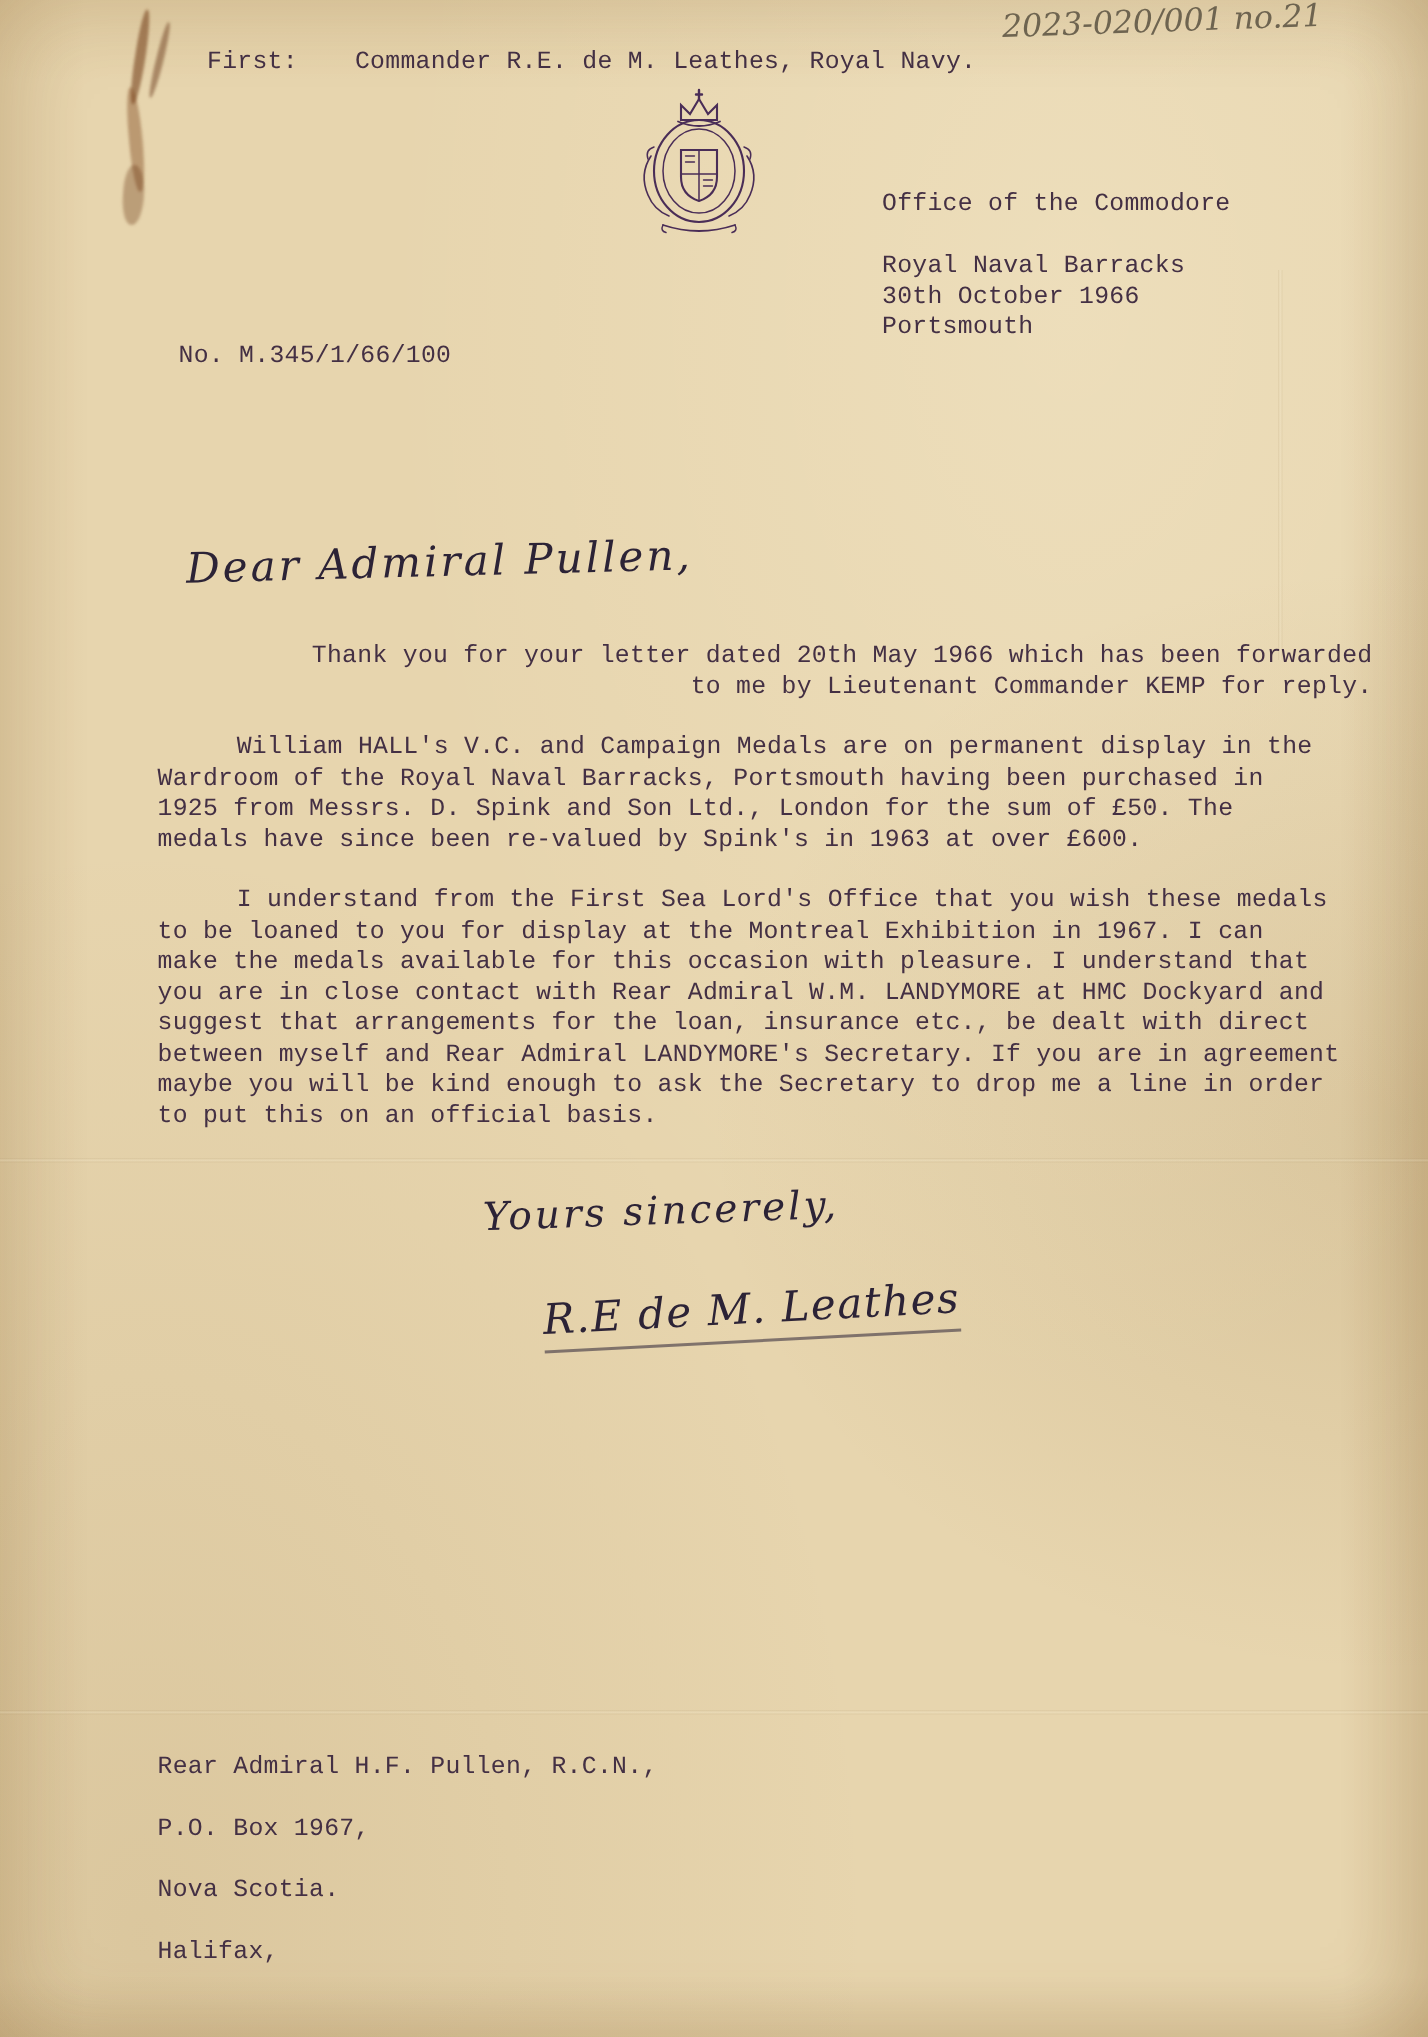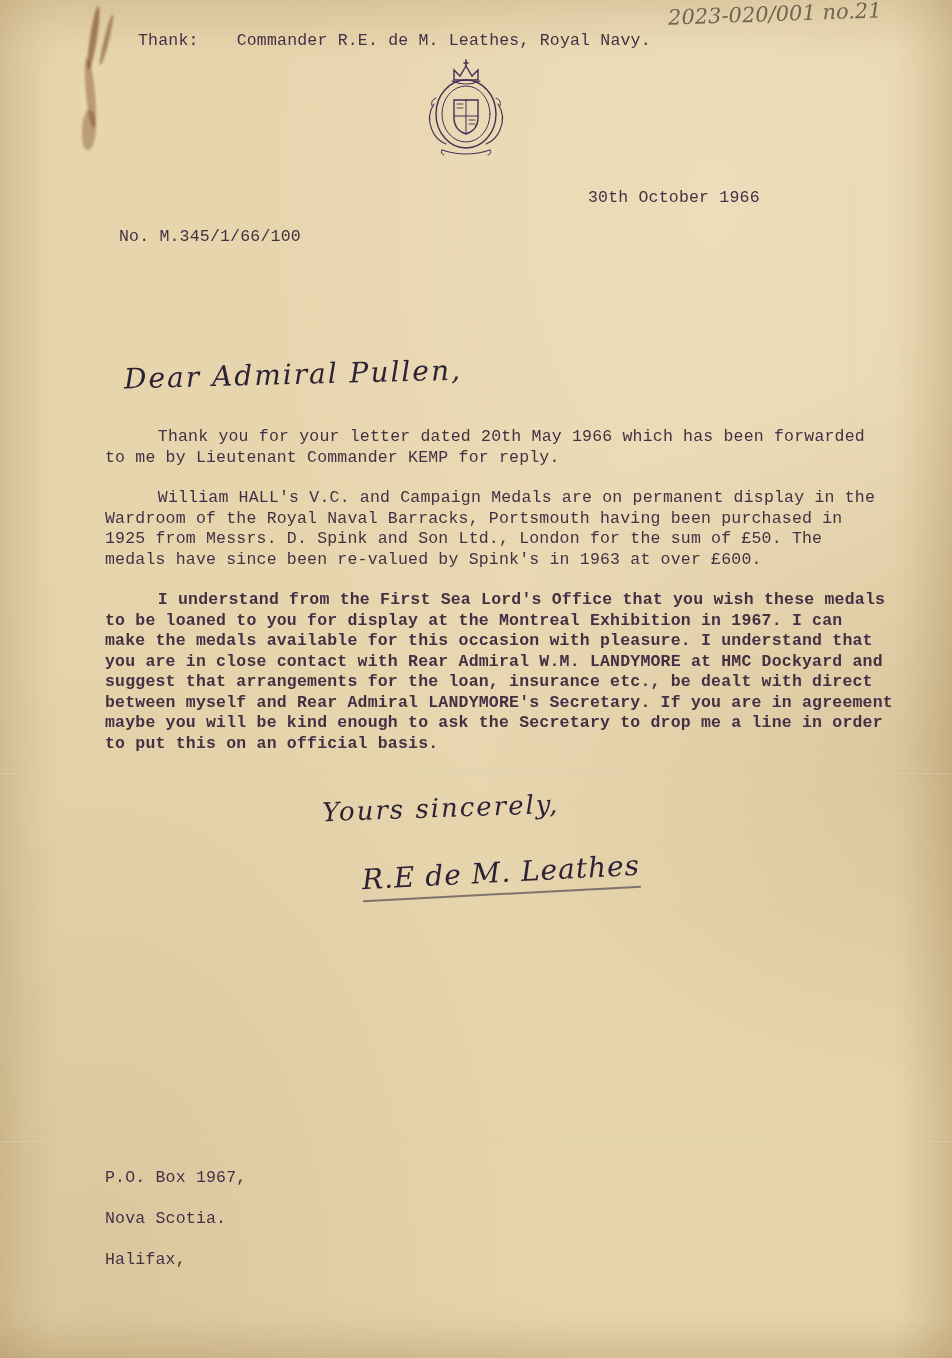--- a/index.html
+++ b/index.html
@@ -91,21 +91,21 @@
   <div class="stain" style="left:90px; top:6px; width:7px; height:64px; background:rgba(110,55,18,0.55); transform:rotate(9deg);"></div>
   <div class="stain" style="left:104px; top:14px; width:5px; height:52px; background:rgba(95,45,15,0.45); transform:rotate(14deg);"></div>
   <div class="stain" style="left:86px; top:58px; width:9px; height:70px; background:rgba(120,62,22,0.40); transform:rotate(-5deg);"></div>
   <div class="stain" style="left:82px; top:110px; width:14px; height:40px; background:rgba(105,55,20,0.35); transform:rotate(4deg);"></div>
 
   <div class="crease-h" style="top:772px;"></div>
   <div class="crease-h" style="top:1140px;"></div>
   <div class="crease-v" style="left:852px; top:180px; height:260px;"></div>
 
   <div class="typed" style="left:138px; top:10px;">
-    <span>Thank:</span><span style="margin-left:38px;margin-top:36px;">Commander R.E. de M. Leathes, Royal Navy.</span>
+    <span>First:</span><span style="margin-left:38px;margin-top:36px;">Commander R.E. de M. Leathes, Royal Navy.</span>
   </div>
 
   <div class="archive-note" style="left:668px; top:2px; font-size:21px;">2023-020/001 no.21</div>
 
   <div class="crest-wrap">
     <svg width="100" height="104" viewBox="0 0 100 104" fill="none" stroke="#4a2d57" stroke-width="1.4" stroke-linecap="round">
 
       <ellipse cx="50" cy="58" rx="30" ry="34"></ellipse>
       <ellipse cx="50" cy="58" rx="24" ry="28" stroke-width="1"></ellipse>
 
@@ -119,46 +119,52 @@
 
       <path d="M18 48 Q10 60 16 74 Q20 84 30 88" stroke-width="1.1"></path>
       <path d="M82 48 Q90 60 84 74 Q80 84 70 88" stroke-width="1.1"></path>
       <path d="M16 50 Q14 44 20 42 M84 50 Q86 44 80 42" stroke-width="1"></path>
 
       <path d="M26 94 Q50 102 74 94" stroke-width="1.2"></path>
       <path d="M26 94 Q24 98 28 99 M74 94 Q76 98 72 99" stroke-width="1"></path>
     </svg>
   </div>
 
+  <div class="typed office-block" style="left:588px; top:105px;">
+    <div>Office of the Commodore</div>
+    <div>Royal Naval Barracks</div>
+    <div>Portsmouth</div>
+  </div>
 
   <div class="typed" style="left:588px; top:188px;">30th October 1966</div>
 
   <div class="typed" style="left:119px; top:227px;">No. M.345/1/66/100</div>
 
   <div class="hand" style="left:124px; top:358px; font-size:28px; transform:rotate(-1.5deg); letter-spacing:2px;">Dear Admiral Pullen,</div>
 
-  <div class="typed paragraph" style="left:105px; top:427px;">Thank you for your letter dated 20th May 1966 which has been forwarded
+  <div class="typed paragraph" style="left:105px; top:427px;text-align:right;">Thank you for your letter dated 20th May 1966 which has been forwarded
 to me by Lieutenant Commander KEMP for reply.</div>
   <div class="typed paragraph" style="left:105px; top:488px;">William HALL's V.C. and Campaign Medals are on permanent display in the
 Wardroom of the Royal Naval Barracks, Portsmouth having been purchased in
 1925 from Messrs. D. Spink and Son Ltd., London for the sum of £50.  The
 medals have since been re-valued by Spink's in 1963 at over £600.</div>
-  <div class="typed paragraph" style="left:105px; top:590px;font-weight:bold;">I understand from the First Sea Lord's Office that you wish these medals
+  <div class="typed paragraph" style="left:105px; top:590px;">I understand from the First Sea Lord's Office that you wish these medals
 to be loaned to you for display at the Montreal Exhibition in 1967.  I can
 make the medals available for this occasion with pleasure.  I understand that
 you are in close contact with Rear Admiral W.M. LANDYMORE at HMC Dockyard and
 suggest that arrangements for the loan, insurance etc., be dealt with direct
 between myself and Rear Admiral LANDYMORE's Secretary.  If you are in agreement
 maybe you will be kind enough to ask the Secretary to drop me a line in order
 to put this on an official basis.</div>
 
   <div class="hand" style="left:322px; top:793px; font-size:26px; transform:rotate(-2deg); letter-spacing:2px;">Yours sincerely,</div>
 
   <div class="hand" style="left:362px; top:856px; font-size:28px; transform:rotate(-3deg); letter-spacing:1px;
               border-bottom:2px solid rgba(44,35,54,0.55); padding-bottom:4px;">R.E de M. Leathes</div>
 
   <div class="typed recipient-block" style="left:105px; top:1147px;">
+    <div>Rear Admiral H.F. Pullen, R.C.N.,</div>
     <div>P.O. Box 1967,</div>
     <div>Nova Scotia.</div>
     <div>Halifax,</div>
   </div>
 
 </div>
 
 </body></html>

